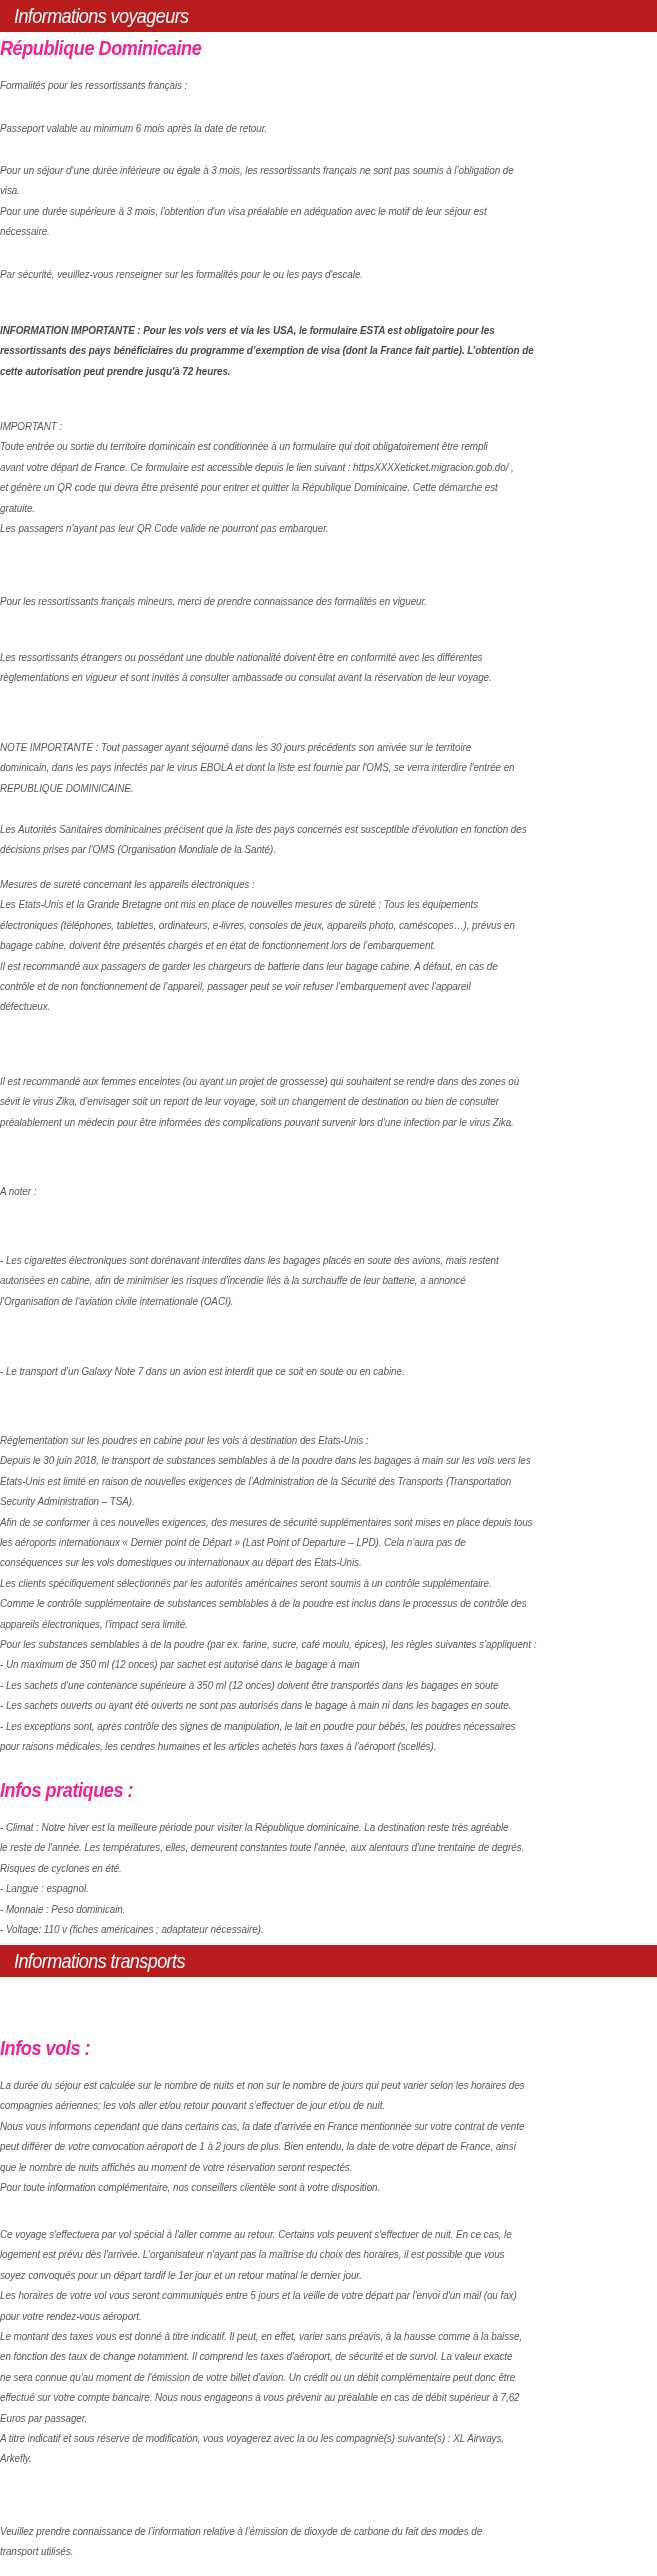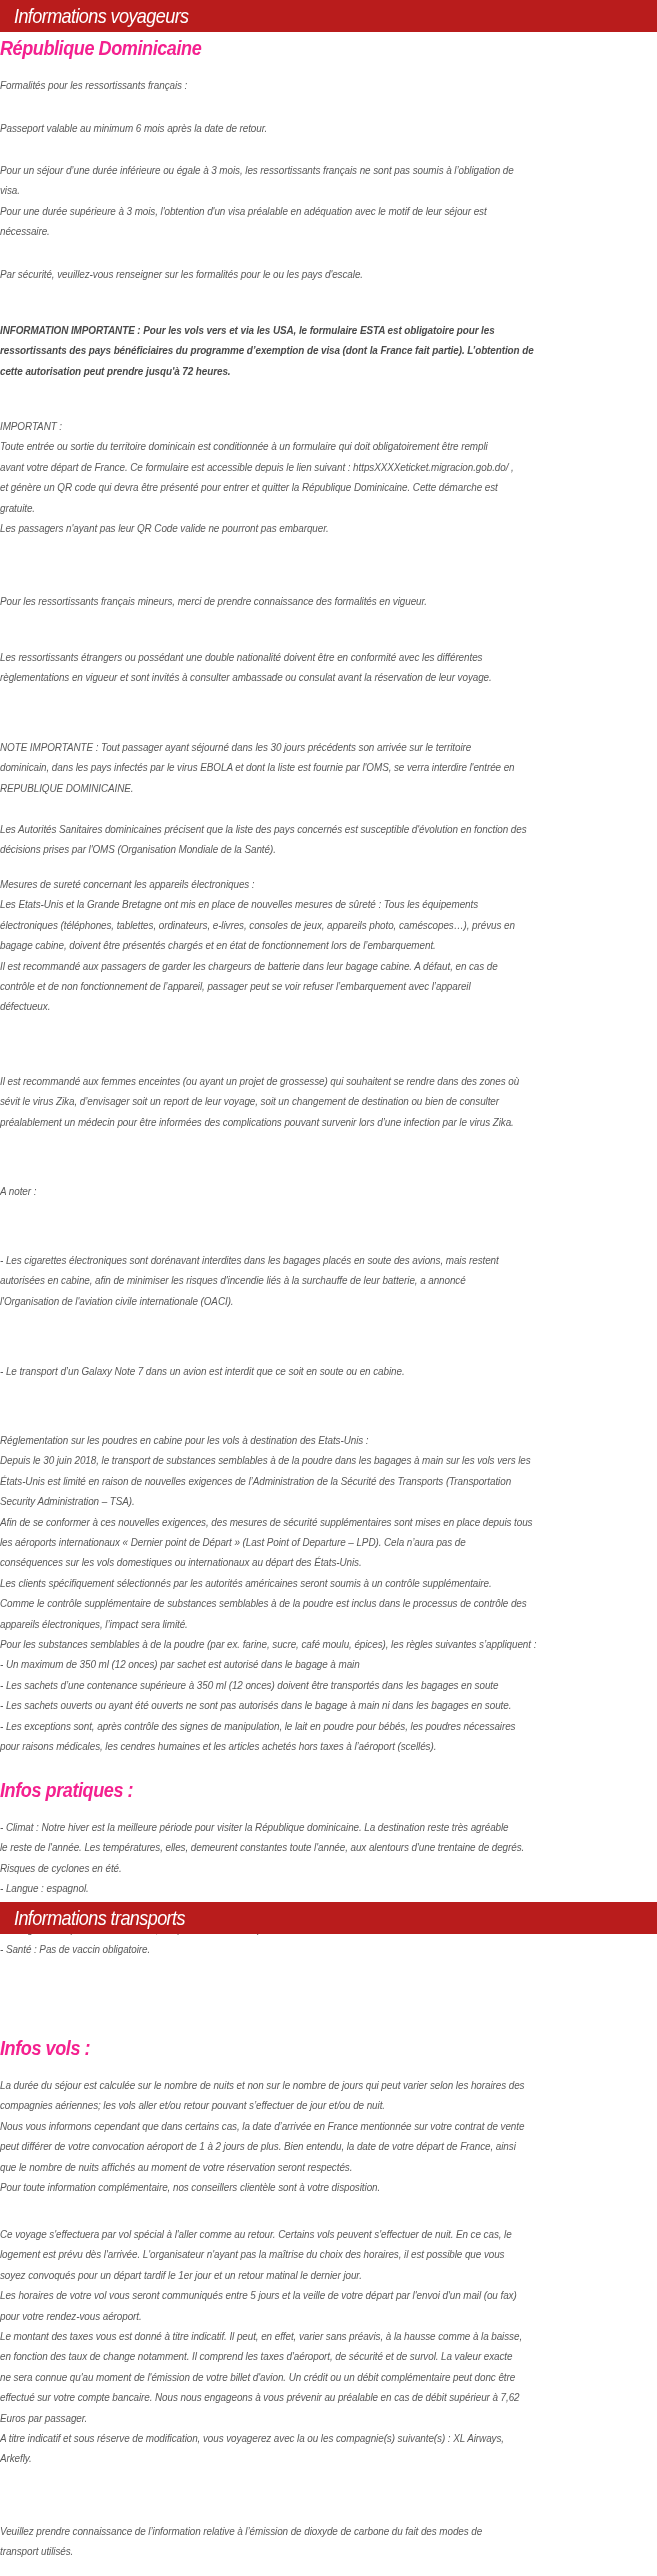--- a/index.html
+++ b/index.html
@@ -135,21 +135,21 @@
 <p class="para" style="top:1817px;">
   <span class="line">- Climat : Notre hiver est la meilleure période pour visiter la République dominicaine. La destination reste très agréable</span>
   <span class="line">le reste de l'année. Les températures, elles, demeurent constantes toute l'année, aux alentours d'une trentaine de degrés.</span>
   <span class="line">Risques de cyclones en été.</span>
   <span class="line">- Langue : espagnol.</span>
   <span class="line">- Monnaie : Peso dominicain.</span>
   <span class="line">- Voltage: 110 v (fiches américaines ; adaptateur nécessaire).</span>
   <span class="line">- Santé : Pas de vaccin obligatoire.</span>
 </p>
 
-<div class="band" style="top:1902px;text-align:center;">
+<div class="band" style="top:1945px;text-align:center;">
   <span class="band-title">Informations transports</span>
 </div>
 
 <div class="heading" style="top:2035px;">Infos vols :</div>
 
 <p class="para" style="top:2075px;">
   <span class="line">La durée du séjour est calculée sur le nombre de nuits et non sur le nombre de jours qui peut varier selon les horaires des</span>
   <span class="line">compagnies aériennes; les vols aller et/ou retour pouvant s’effectuer de jour et/ou de nuit.</span>
   <span class="line">Nous vous informons cependant que dans certains cas, la date d’arrivée en France mentionnée sur votre contrat de vente</span>
   <span class="line">peut différer de votre convocation aéroport de 1 à 2 jours de plus. Bien entendu, la date de votre départ de France, ainsi</span>

